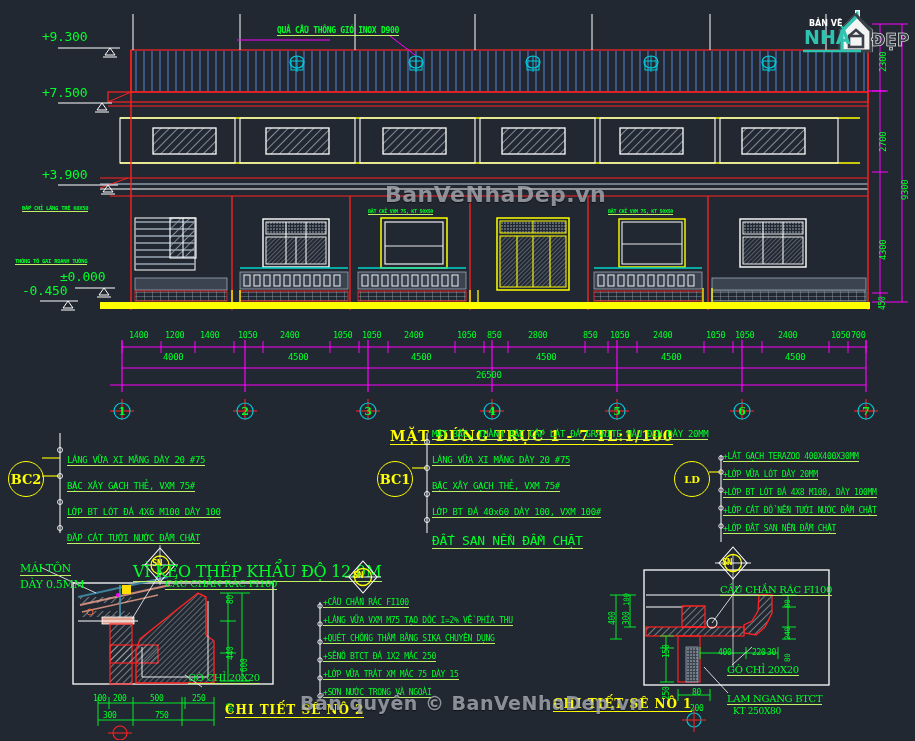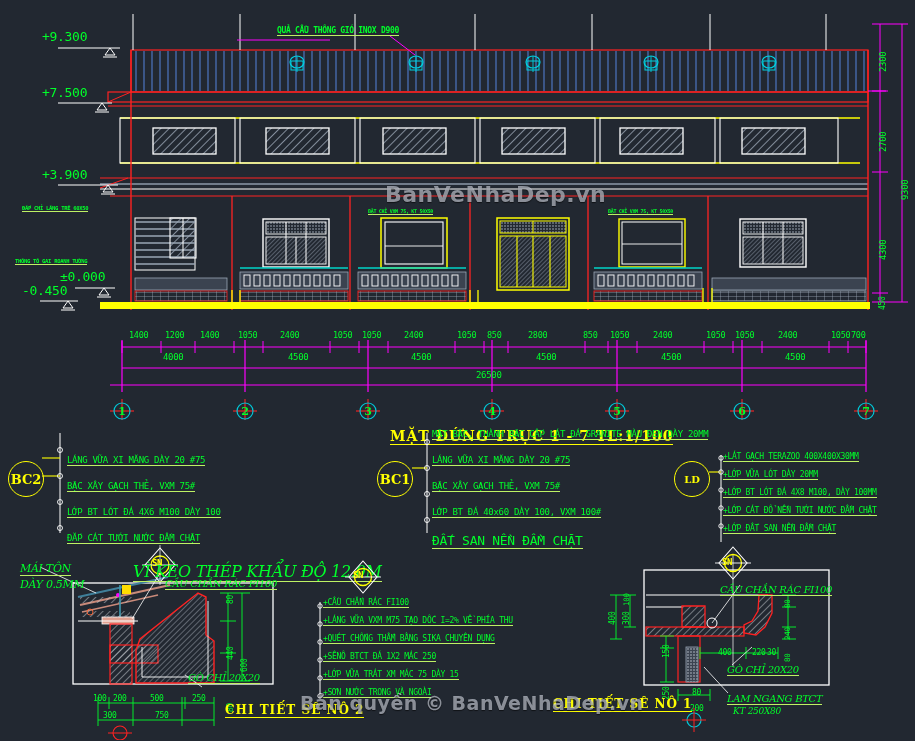--- a/index.html
+++ b/index.html
@@ -9,21 +9,21 @@
   .abs{position:absolute;}
   svg{display:block;}
   .txt{position:absolute;white-space:nowrap;font-family:"DejaVu Sans Mono",monospace;
        letter-spacing:-0.3px;}
   .g{color:#00ff2a;}
   .y{color:#ffff00;}
   .title{font-family:"DejaVu Serif",serif;font-weight:bold;color:#ffff00;
          letter-spacing:1px;}
   .under{border-bottom:1.5px solid #ffff00;}
   .underg{border-bottom:1px solid #bef264;}
-  .ser{font-family:"DejaVu Serif",serif;font-style:italic;}
+  .ser{font-family:"DejaVu Serif",serif;}
   .bubble{position:absolute;border:1.4px solid #ffff00;border-radius:50%;
           color:#ffff00;font-weight:bold;display:flex;align-items:center;
           justify-content:center;font-family:"DejaVu Serif",serif;}
   .grid-bub{position:absolute;display:flex;align-items:center;justify-content:center;
             color:#00ff2a;font-weight:bold;font-family:"DejaVu Serif",serif;font-size:11px;}
   .wm{position:absolute;color:rgba(215,220,230,0.62);font-weight:bold;
       font-family:"DejaVu Sans",sans-serif;letter-spacing:0.5px;
       text-shadow:0 1px 1px rgba(0,0,0,0.55);}
   .logo{position:absolute;right:6px;top:6px;width:110px;height:52px;}
   .vert{transform-origin:0 0;transform:rotate(-90deg);}
@@ -758,14 +758,30 @@
   <div class="txt g" style="left:752px;top:648px;font-size:8px">220</div>
   <div class="txt g" style="left:767px;top:648px;font-size:8px">30</div>
   <div class="txt g" style="left:692px;top:688px;font-size:8px">80</div>
   <div class="txt g" style="left:690px;top:704px;font-size:8px">200</div>
 
   <div class="title under" style="position:absolute;left:553px;top:697px;font-size:12px">CHI TIẾT SÊ NÔ 1</div>
 
   <div class="wm" style="left:385px;top:182px;font-size:22px">BanVeNhaDep.vn</div>
   <div class="wm" style="left:300px;top:692px;font-size:19px">Bản quyền © BanVeNhaDep.vn</div>
 
+  <div class="logo">
+    <svg width="110" height="52" viewBox="0 0 110 52">
+      <g>
+        <path d="M56,8 L56,4 L61,4 L61,13 L74,24 L74,46 L40,46 L40,24 Z" fill="#ffffff" opacity="0.95"></path>
+        <path d="M57,10 L57,5.5 L59.5,5.5 L59.5,12 Z" fill="#2ec4b0"></path>
+        <path d="M57,9 L41,25 L41,45 L72,45 L72,25 Z" fill="none" stroke="#3a3f48" stroke-width="3.2"></path>
+        <path d="M57,11 L43,25 L43,44" fill="none" stroke="#2ec4b0" stroke-width="3.2"></path>
+        <rect x="50" y="30" width="14" height="11" fill="none" stroke="#3a3f48" stroke-width="2.6"></rect>
+        <path d="M50,30 L57,24 L64,30" fill="none" stroke="#3a3f48" stroke-width="2.6"></path>
+      </g>
+      <text x="10" y="20" font-family="DejaVu Sans, sans-serif" font-size="8" font-weight="bold" fill="#ffffff">BẢN VẼ</text>
+      <text x="5" y="38" font-family="DejaVu Sans, sans-serif" font-size="19" font-weight="bold" fill="#2ec4b0">NHÀ</text>
+      <text x="72" y="40" font-family="DejaVu Sans, sans-serif" font-size="17" font-weight="bold" fill="#3a3f48" stroke="#ffffff" stroke-width="0.6">ĐẸP</text>
+      <line x1="4" y1="45" x2="62" y2="45" stroke="#2ec4b0" stroke-width="2.5"></line>
+    </svg>
+  </div>
 
 </div>
 
 </body></html>

